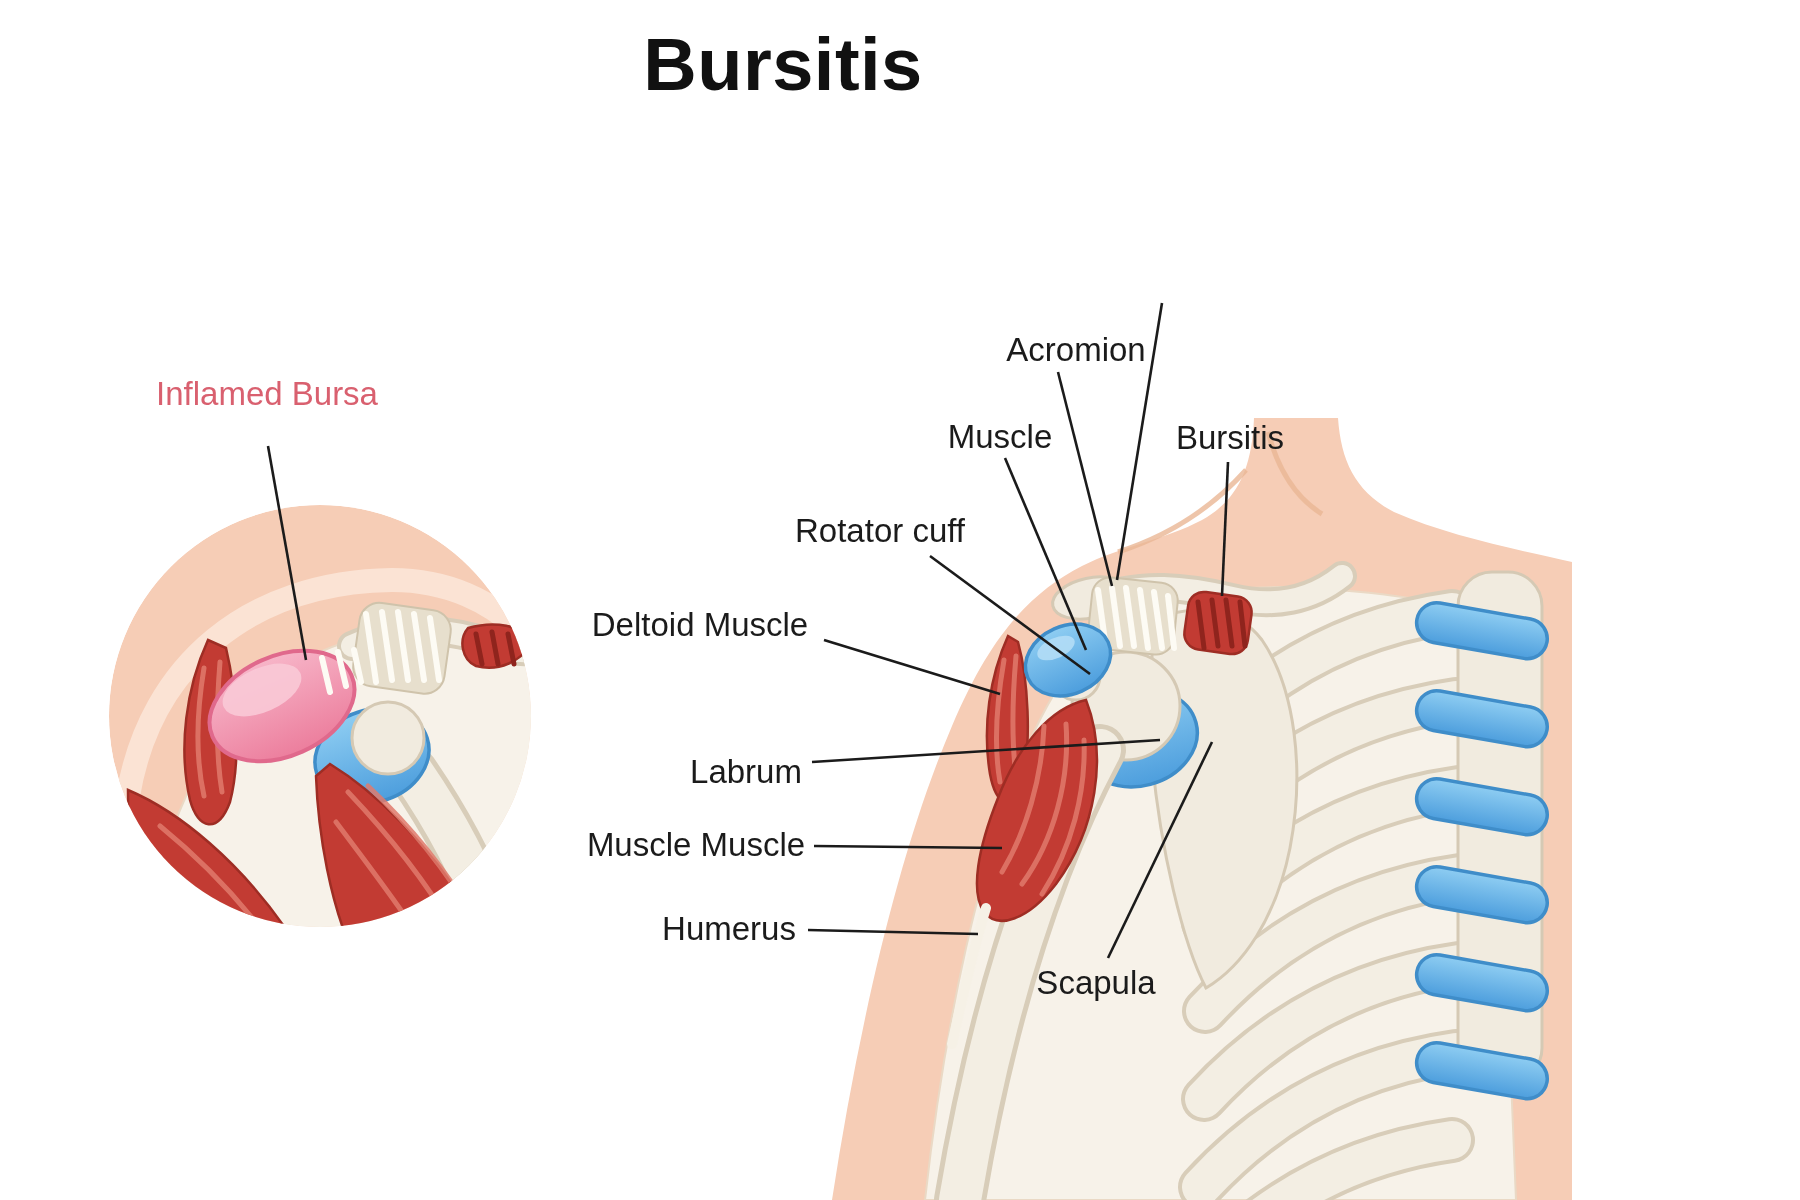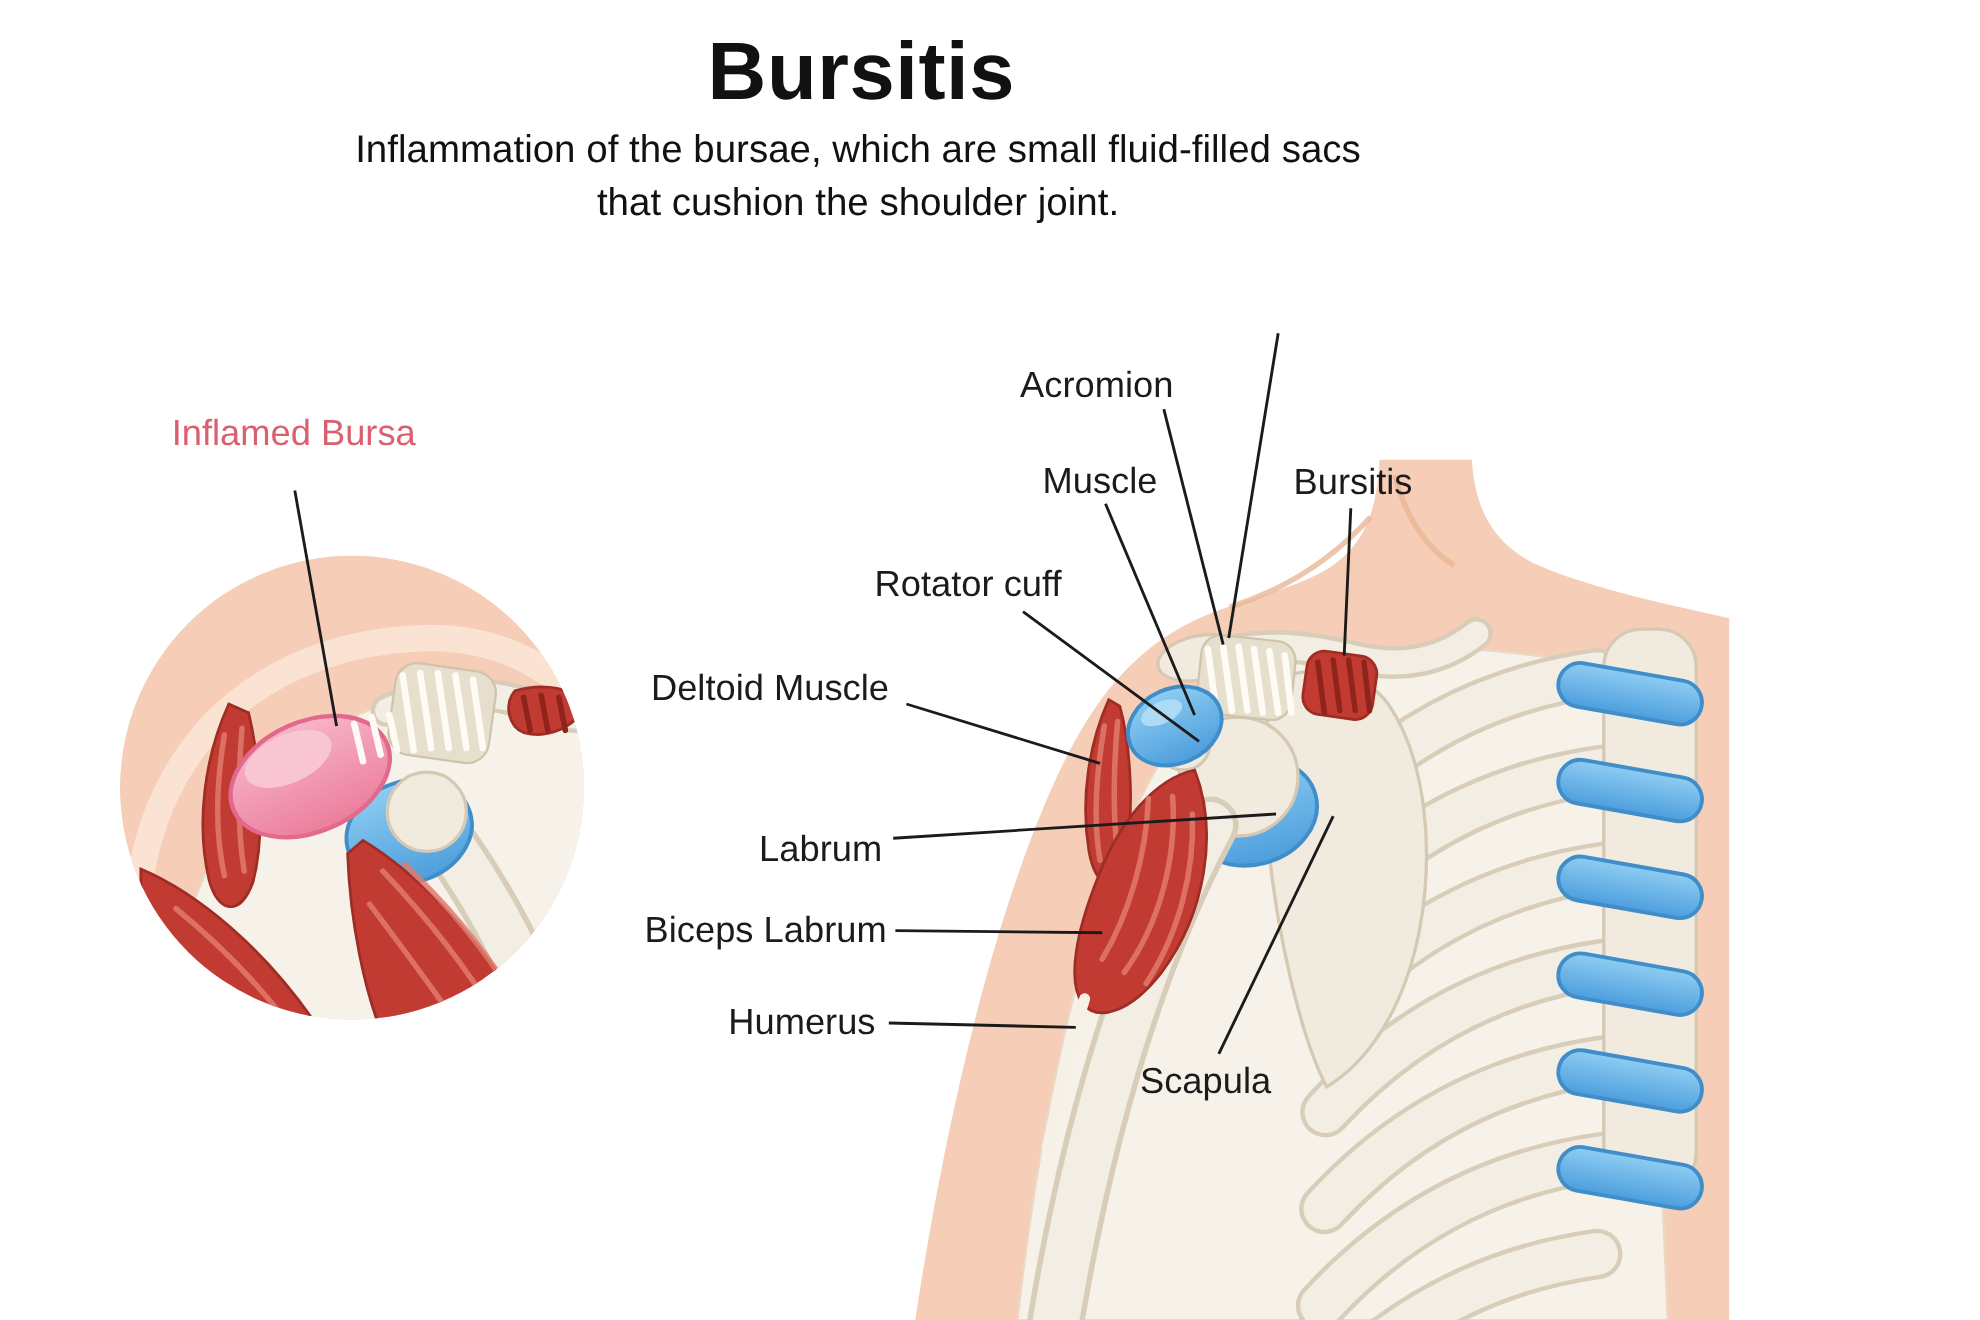--- a/index.html
+++ b/index.html
@@ -237,31 +237,27 @@
       <line class="leader" x1="812" y1="762" x2="1160" y2="740"></line>
       <line class="leader" x1="814" y1="846" x2="1002" y2="848"></line>
       <line class="leader" x1="808" y1="930" x2="978" y2="934"></line>
       <line class="leader" x1="1108" y1="958" x2="1212" y2="742"></line>
       <line class="leader" x1="268" y1="446" x2="306" y2="660"></line>
     </g>
   </svg>
 
   <div class="title">Bursitis</div>
 
-  <div class="subtitle">
-    <div>Inflammation of the bursae, which are small fluid-filled sacs</div>
-    <div>that cushion the shoulder joint.</div>
-  </div>
 
   <div class="inflamed">
     <div>Inflamed Bursa</div>
   </div>
 
-  <div class="lbl" style="left:997px;top:350px">Acromion</div>
+  <div class="lbl" style="left:1076px;top:350px">Acromion</div>
   <div class="lbl" style="left:1000px;top:437px">Muscle</div>
   <div class="lbl" style="left:1230px;top:438px">Bursitis</div>
   <div class="lbl" style="left:880px;top:531px">Rotator cuff</div>
   <div class="lbl" style="left:700px;top:625px">Deltoid Muscle</div>
   <div class="lbl" style="left:746px;top:772px">Labrum</div>
-  <div class="lbl" style="left:696px;top:845px">Biceps Labrum</div>
+  <div class="lbl" style="left:696px;top:845px">Muscle Muscle</div>
   <div class="lbl" style="left:729px;top:929px">Humerus</div>
   <div class="lbl" style="left:1096px;top:983px">Scapula</div>
 </div>
 
 </body></html>

